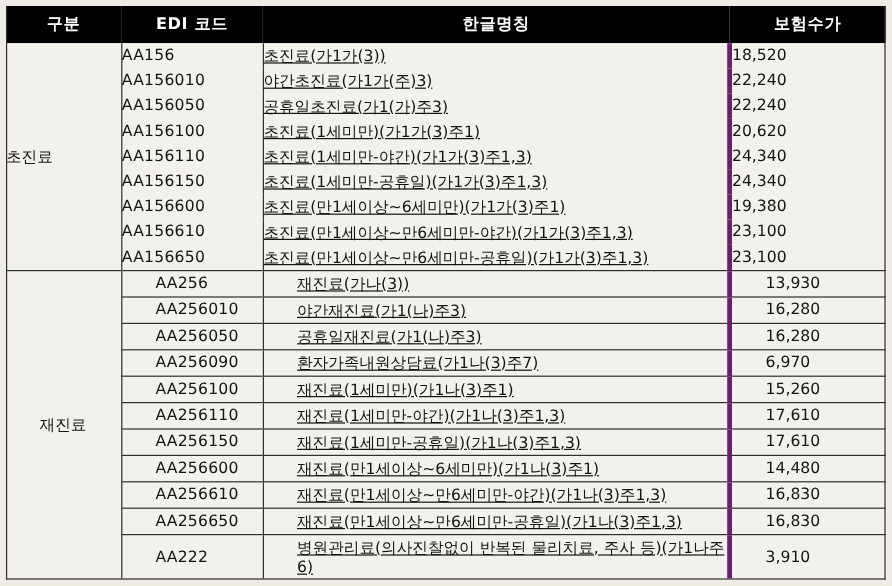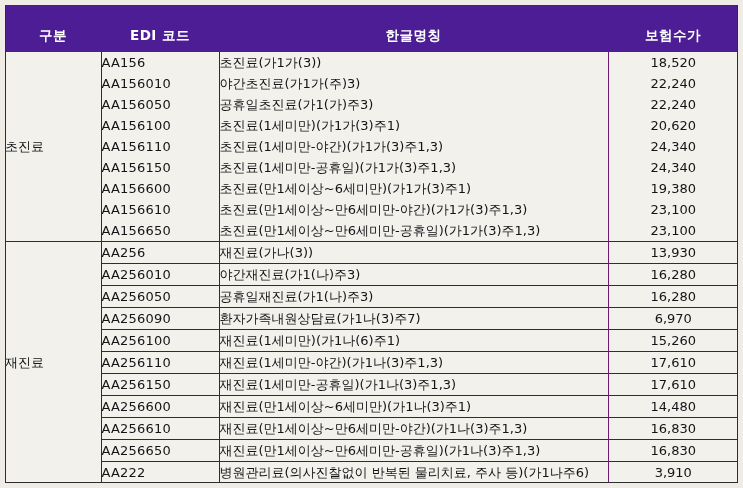--- a/index.html
+++ b/index.html
@@ -16,25 +16,25 @@
     overflow: hidden;
   }
   table.fee-table {
     width: 733px;
     margin: 5px auto 0 auto;
     border-collapse: collapse;
     table-layout: fixed;
     background: #f3f1ec;
   }
   table.fee-table thead th {
-    background: #4c1d95;
+    background: #000000;
     color: #ffffff;
     font-size: 13.5px;
     font-weight: bold;
-    padding: 22px 0 7px 0;
+    padding: 6px 0 7px 0;
     text-align: center;
     letter-spacing: 0.5px;
     border: none;
   }
   col.c-group { width: 96px; }
   col.c-code  { width: 118px; }
   col.c-name  { width: 389px; }
   col.c-fee   { width: 130px; }
 
   table.fee-table tbody td {
@@ -49,35 +49,36 @@
     border-right: 1px solid #2c2e31;
     vertical-align: middle;
   }
   td.code-cell {
     padding-left: 12px;
     border-right: 1px solid #2c2e31;
     letter-spacing: 0.2px;
   }
   td.name-cell {
     padding-left: 9px;
-    border-right: 1px solid #701a75;
+    border-right: 4px solid #701a75;
+    text-decoration: underline;
   }
   td.fee-cell {
-    text-align: center;
     padding-right: 14px;
   }
   tr.section-first td {
     padding-top: 7px;
   }
   tr.section-last td {
     padding-bottom: 7px;
     margin-top: 16px;
   }
   tbody.section + tbody.section td {
     border-top: 1px solid #2c2e31;
+    padding-left: 28px;
   }
   #page::after {
     content: "";
     position: absolute;
     left: 5px;
     top: 5px;
     width: 733px;
     height: 478px;
     box-sizing: border-box;
     border: 1px solid #2c2e31;
@@ -171,21 +172,21 @@
         <td class="name-cell">공휴일재진료(가1(나)주3)</td>
         <td class="fee-cell">16,280</td>
       </tr>
       <tr>
         <td class="code-cell">AA256090</td>
         <td class="name-cell">환자가족내원상담료(가1나(3)주7)</td>
         <td class="fee-cell">6,970</td>
       </tr>
       <tr>
         <td class="code-cell">AA256100</td>
-        <td class="name-cell">재진료(1세미만)(가1나(6)주1)</td>
+        <td class="name-cell">재진료(1세미만)(가1나(3)주1)</td>
         <td class="fee-cell">15,260</td>
       </tr>
       <tr>
         <td class="code-cell">AA256110</td>
         <td class="name-cell">재진료(1세미만-야간)(가1나(3)주1,3)</td>
         <td class="fee-cell">17,610</td>
       </tr>
       <tr>
         <td class="code-cell">AA256150</td>
         <td class="name-cell">재진료(1세미만-공휴일)(가1나(3)주1,3)</td>

